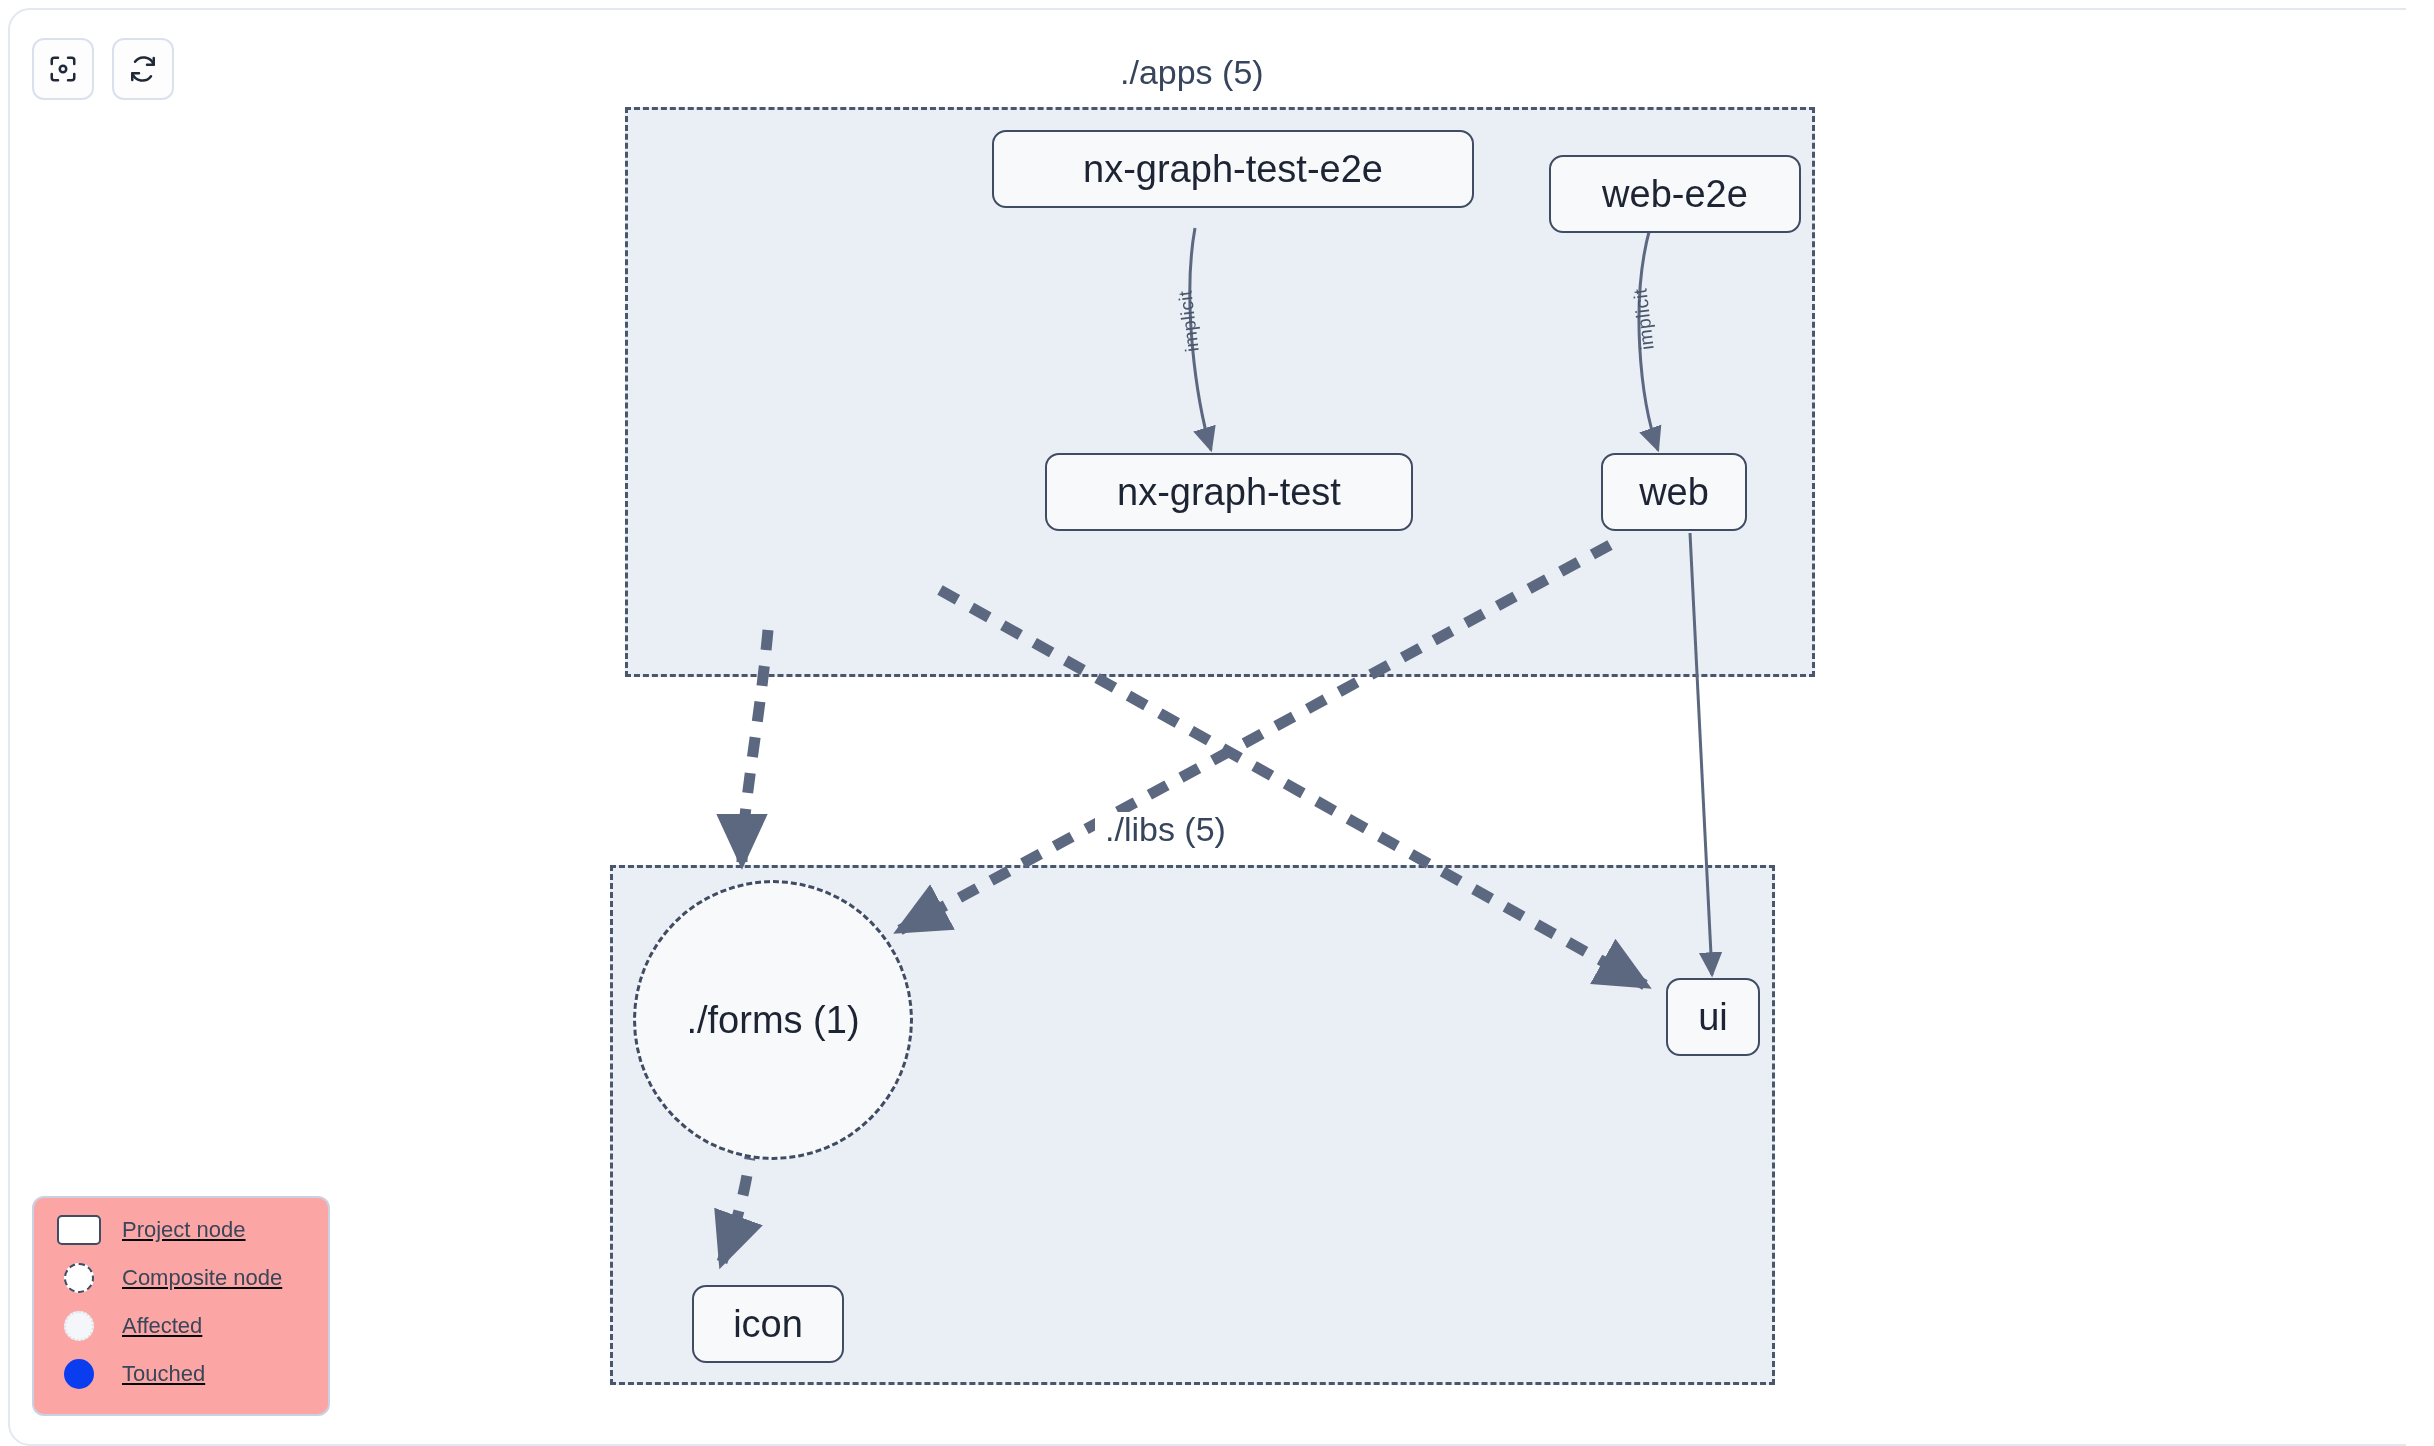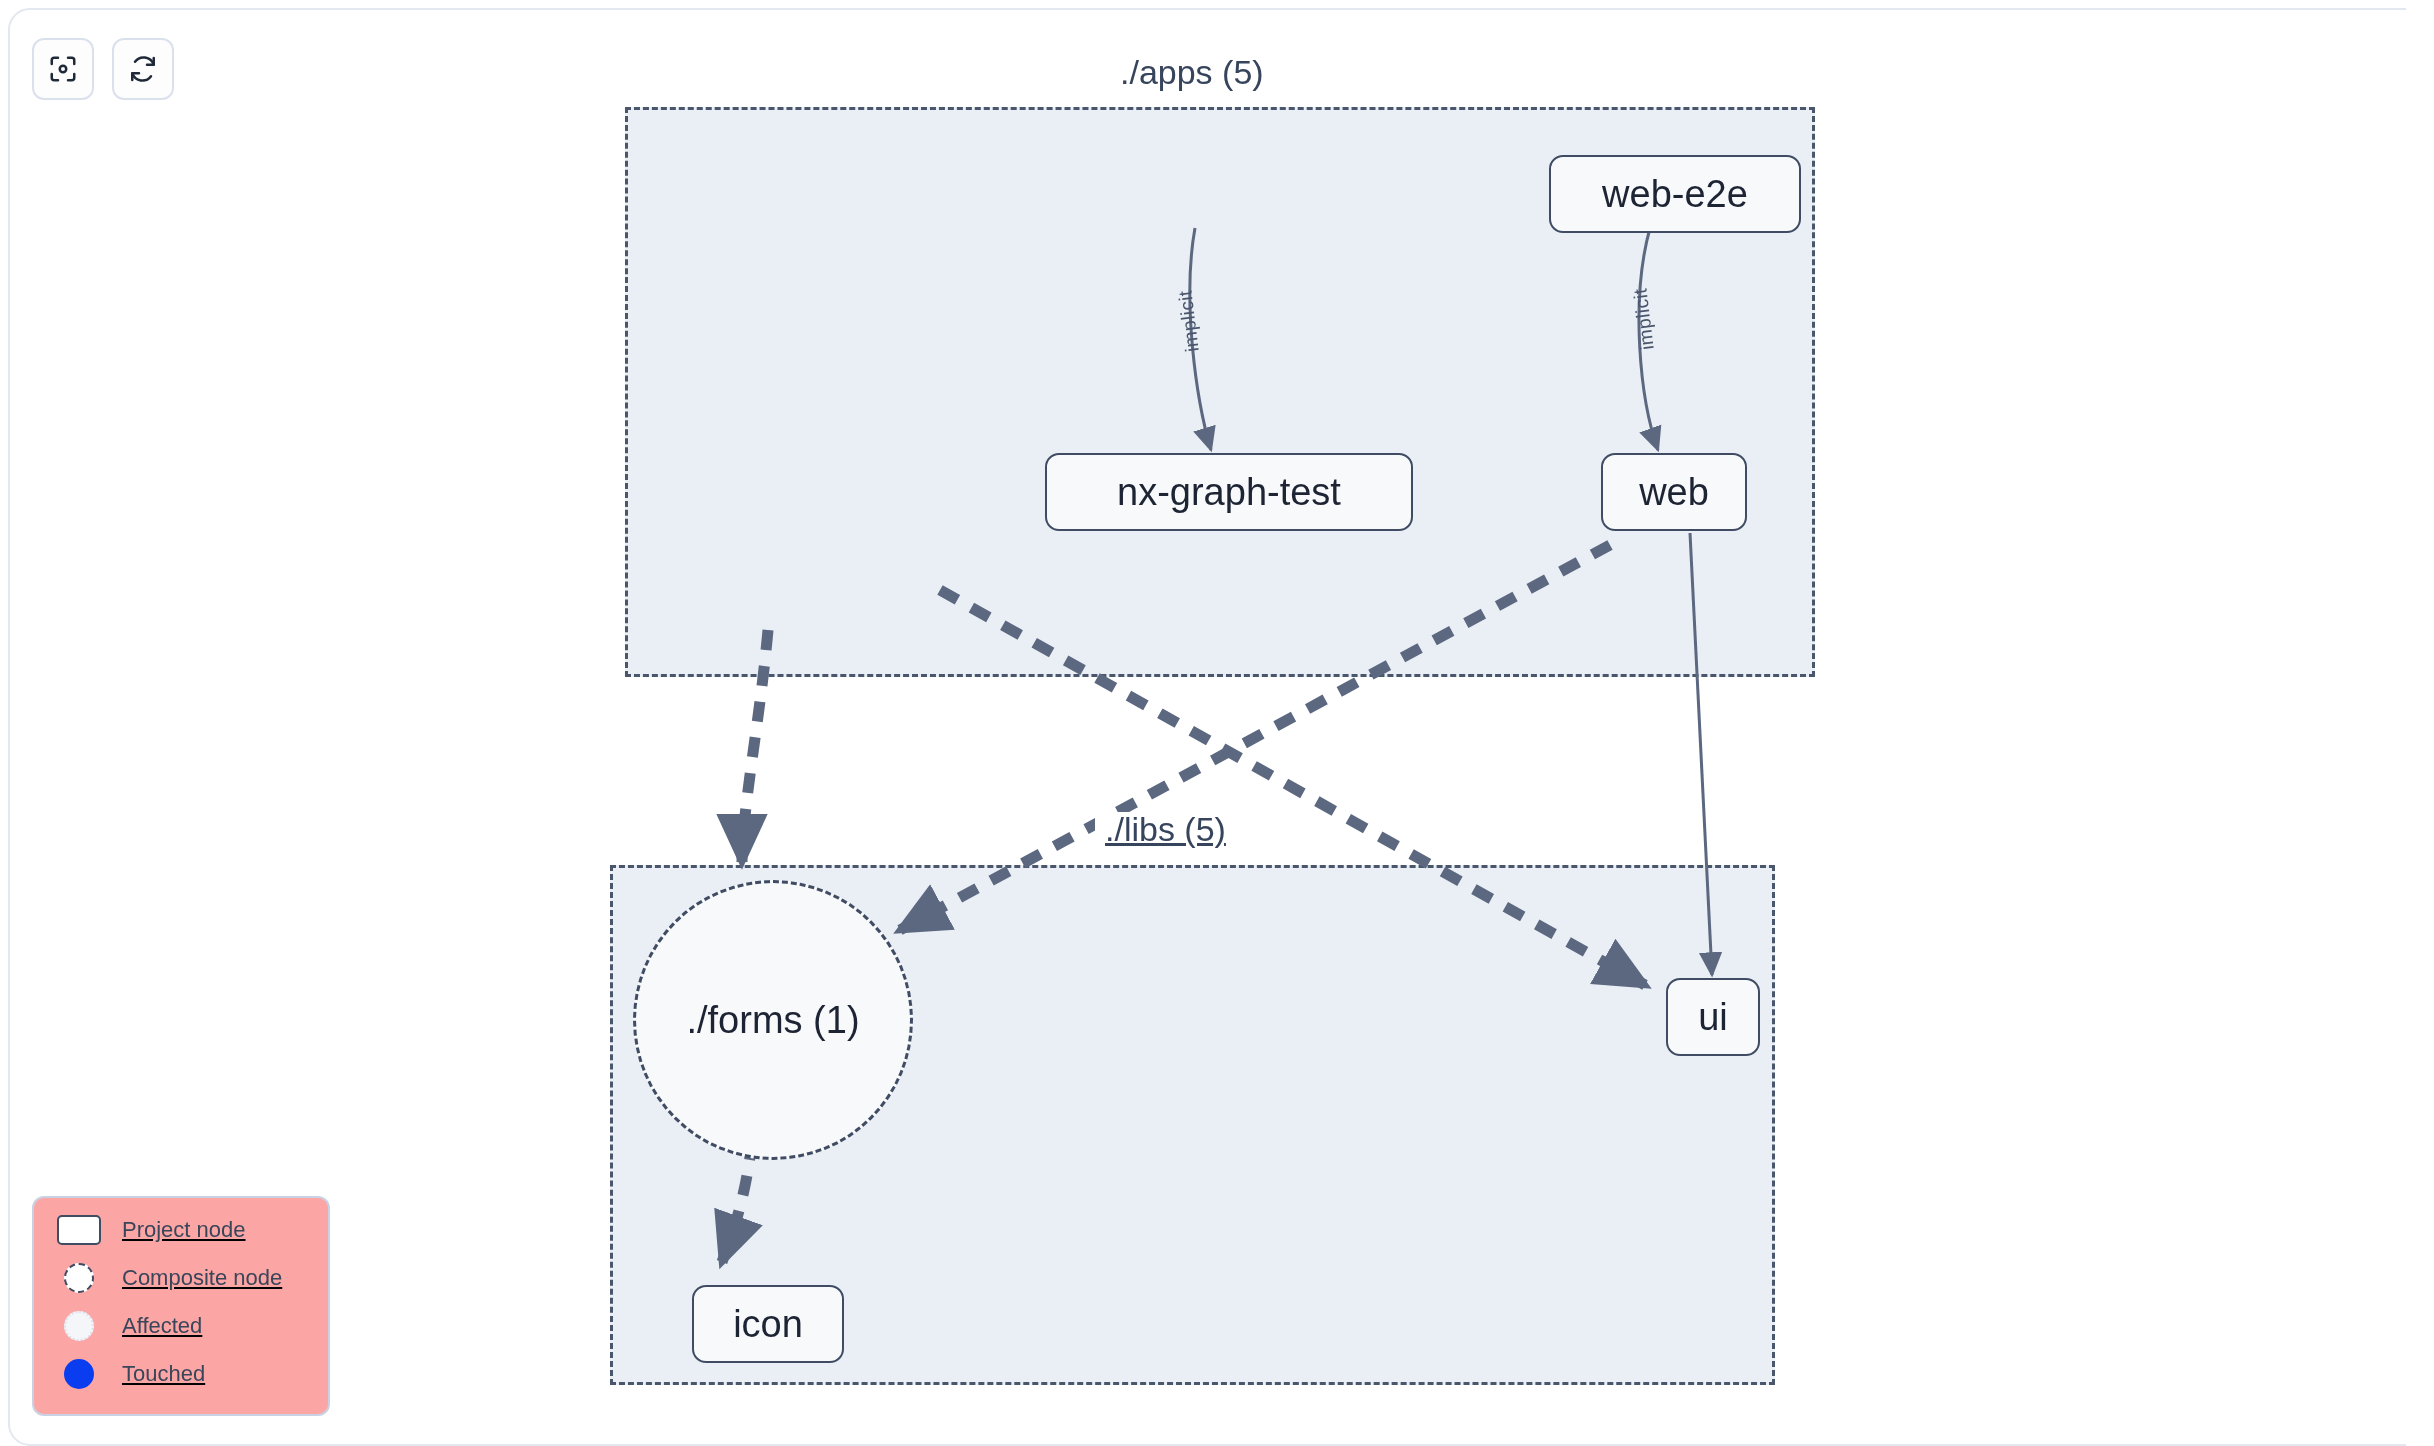--- a/index.html
+++ b/index.html
@@ -211,21 +211,21 @@
           <polyline points="3.4,20.8 3.4,15.4 8.8,15.4"></polyline>
         </svg>
       </span>
     </button>
   </div>
 
   <div class="group-box" style="left:625px; top:107px; width:1190px; height:570px;"></div>
   <div class="group-label" style="left:1110px; top:55px;">./apps (5)</div>
 
   <div class="group-box" style="left:610px; top:865px; width:1165px; height:520px;"></div>
-  <div class="group-label" style="left:1095px; top:812px;text-decoration:underline;">./libs (5)</div>
+  <div class="group-label" style="left:1095px; top:812px;">./libs (5)</div>
 
   <svg class="edge-layer" viewBox="0 0 2434 1446" xmlns="http://www.w3.org/2000/svg">
     <defs>
       <marker id="arrow-thin" markerWidth="9" markerHeight="9" refX="7.6" refY="4.5" orient="auto" markerUnits="strokeWidth">
         <path d="M0,0.6 L8.4,4.5 L0,8.4 z" fill="#5b6880"></path>
       </marker>
       <marker id="arrow-thick" markerWidth="5.4" markerHeight="5.4" refX="4.4" refY="2.7" orient="auto" markerUnits="strokeWidth">
         <path d="M0,0.35 L5.1,2.7 L0,5.05 z" fill="#5b6880"></path>
       </marker>
     </defs>
@@ -242,20 +242,21 @@
 
     <path d="M 1610 545 L 900 930" fill="none" stroke="#5b6880" stroke-width="11" stroke-dasharray="20 16" stroke-linecap="butt" marker-end="url(#arrow-thick)"></path>
 
     <path d="M 752 1140 C 746 1200, 730 1240, 722 1262" fill="none" stroke="#5b6880" stroke-width="11" stroke-dasharray="20 16" stroke-linecap="butt" marker-end="url(#arrow-thick)"></path>
   </svg>
 
   <div class="edge-label" style="left:1158px; top:310px; transform: rotate(-97deg); transform-origin: center;">implicit</div>
 
   <div class="edge-label" style="left:1613px; top:308px; transform: rotate(-97deg); transform-origin: center;">implicit</div>
 
+  <div class="project-node" style="left:992px; top:130px; width:482px; height:78px;">nx-graph-test-e2e</div>
 
   <div class="project-node" style="left:1549px; top:146px; width:252px; height:78px;margin-top:9px;">web-e2e</div>
 
 
   <div class="project-node" style="left:1045px; top:453px; width:368px; height:78px;">nx-graph-test</div>
 
   <div class="project-node" style="left:1601px; top:453px; width:146px; height:78px;text-align:center;">web</div>
 
   <div class="composite-node" style="left:633px; top:880px; width:280px; height:280px;">./forms (1)</div>
 

